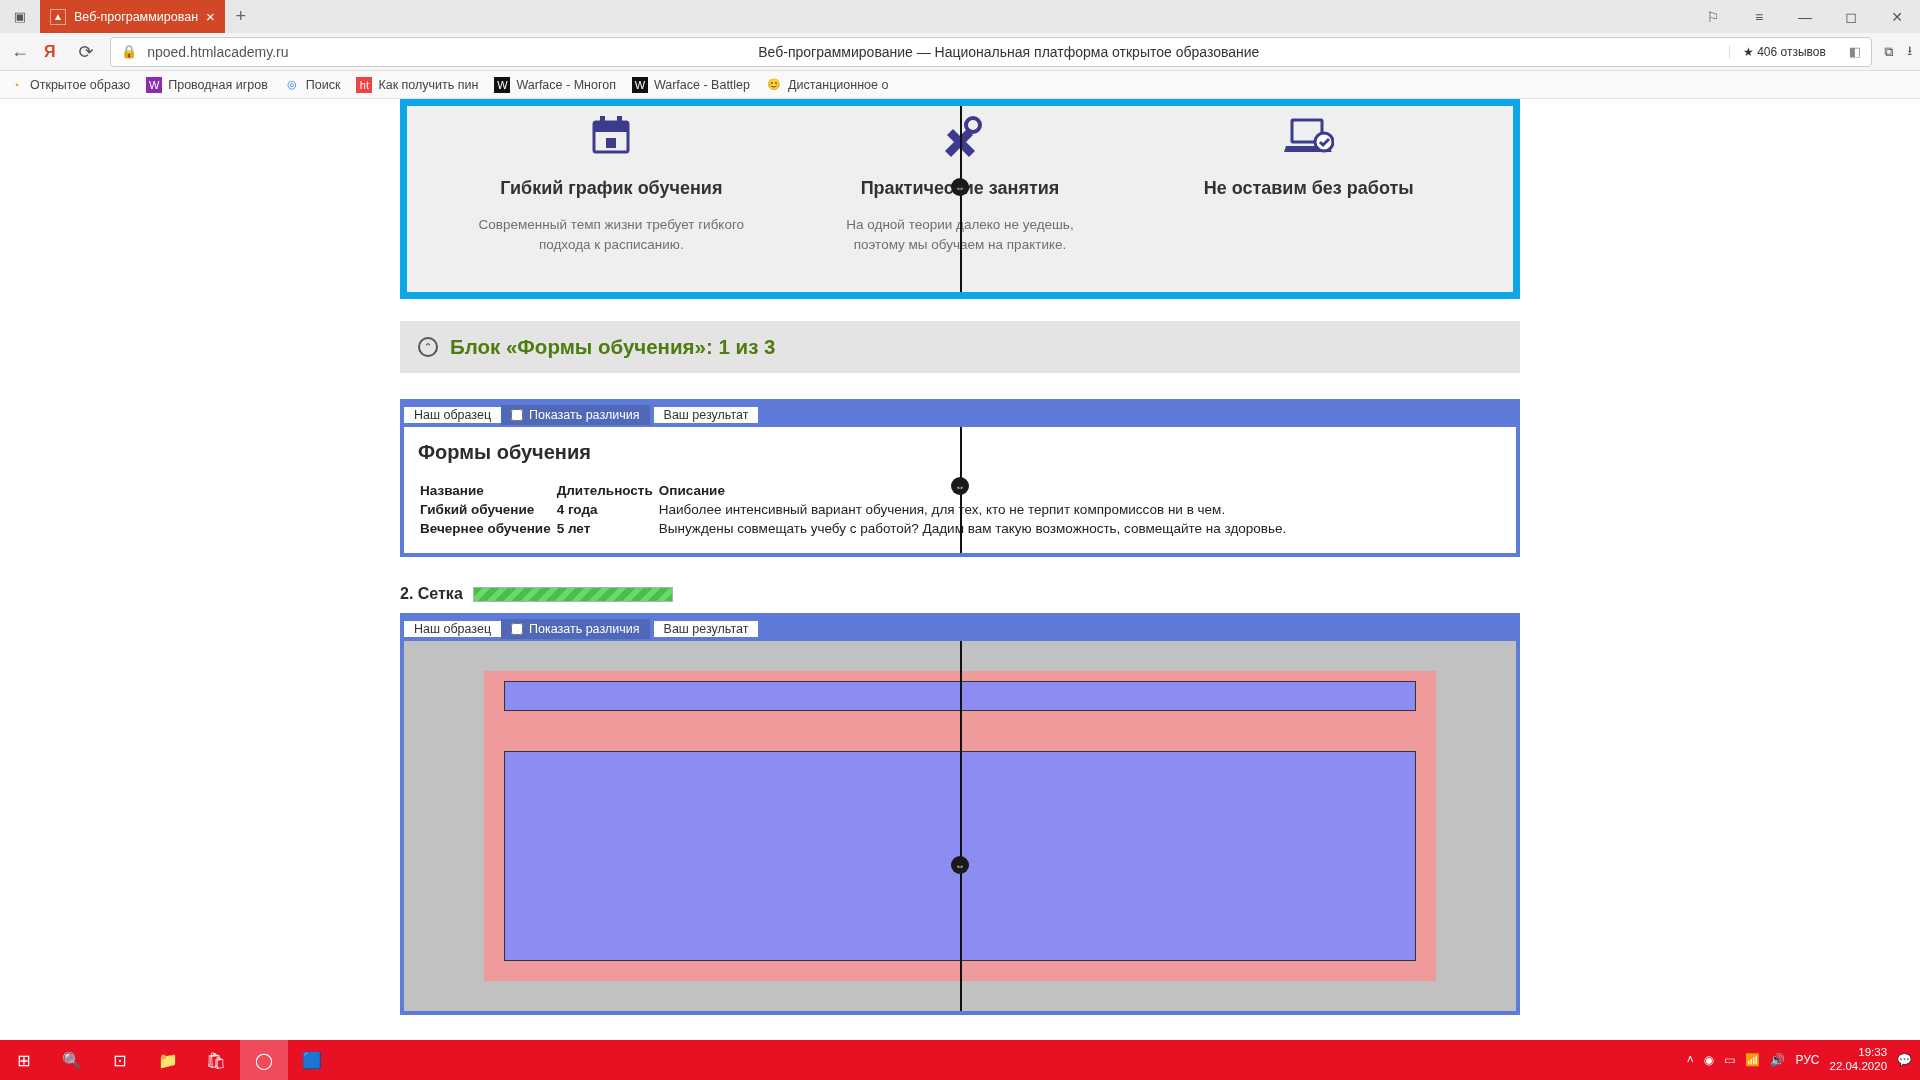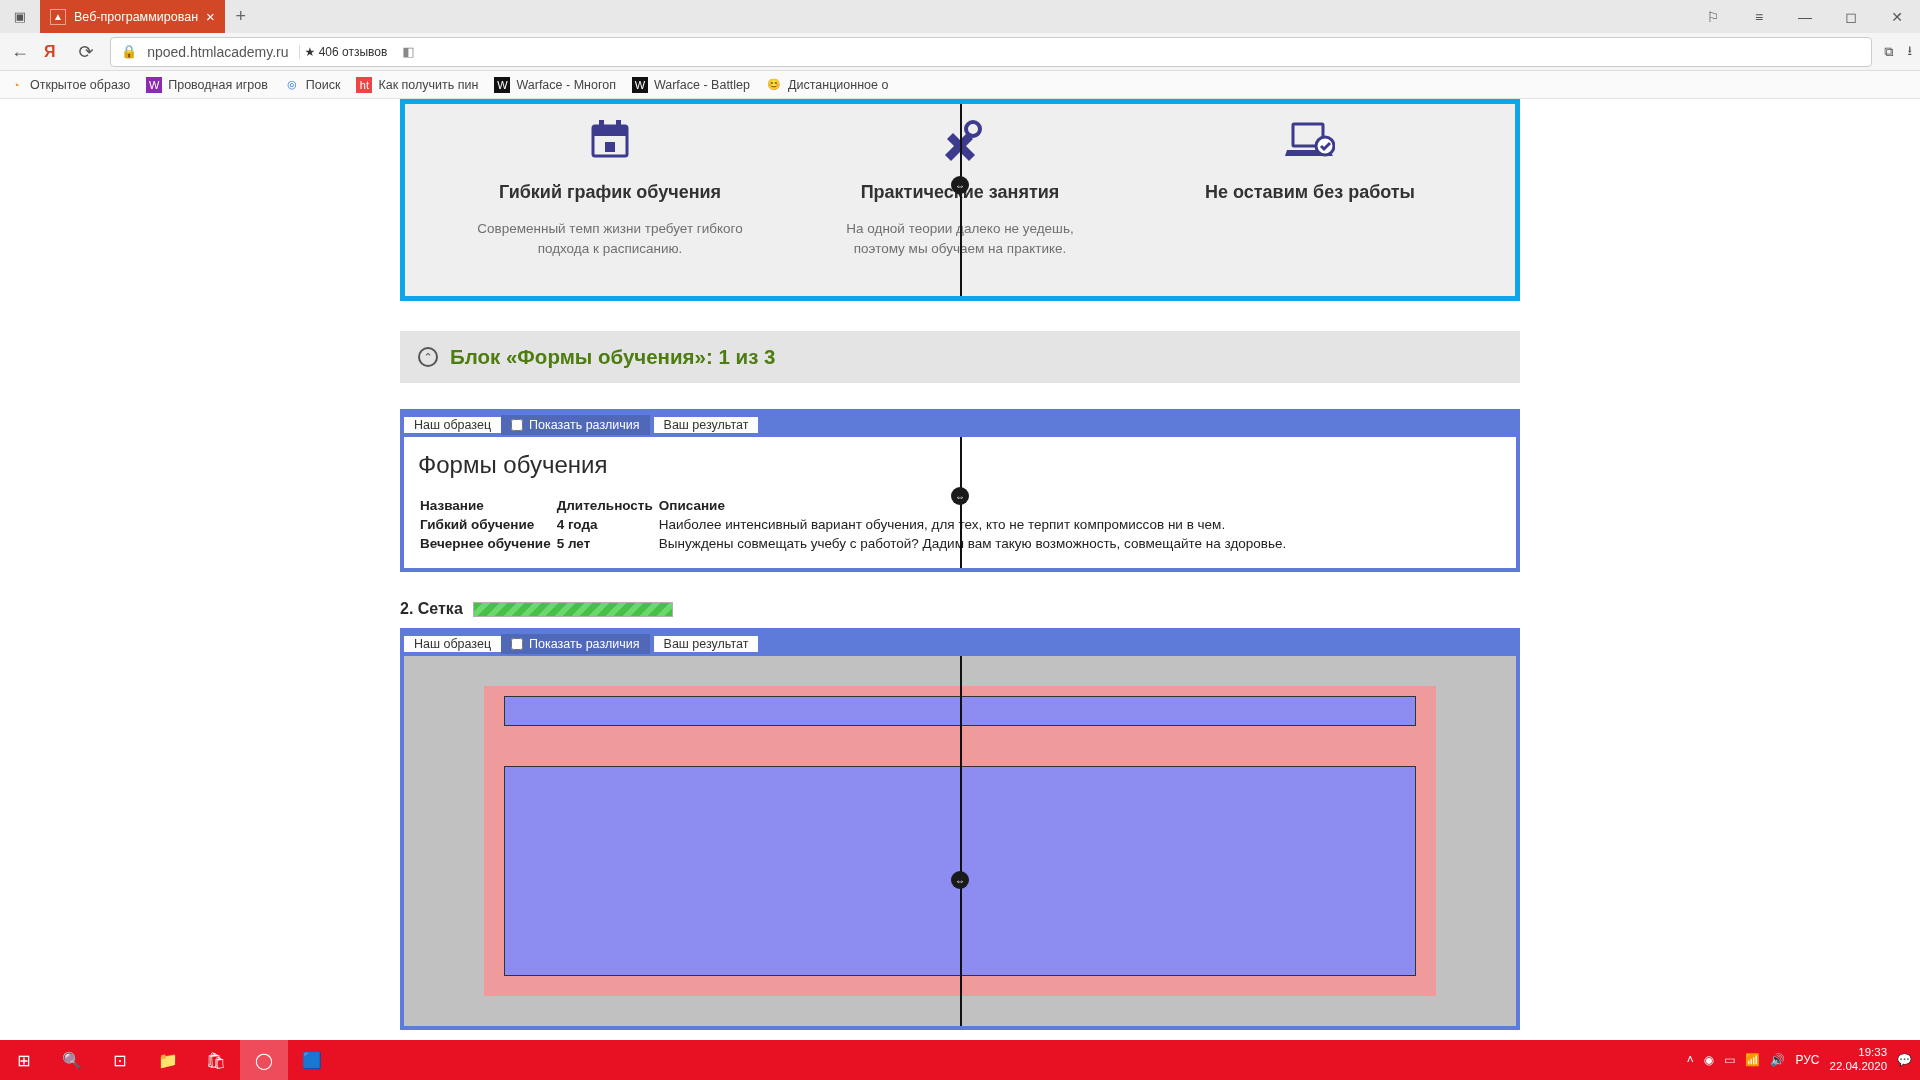--- a/index.html
+++ b/index.html
@@ -16,34 +16,34 @@
 .windowctrl span { width: 46px; height: 33px; display: flex; align-items: center; justify-content: center; color: #555; font-size: 14px; }
 
 
 .addrbar { height: 38px; background: #f5f5f5; display: flex; align-items: center; padding: 0 8px; gap: 12px; border-bottom: 1px solid #ddd; }
 .navbtn { width: 24px; color: #555; display: flex; align-items: center; justify-content: center; font-size: 18px; }
 .yandex { width: 18px; height: 18px; color: #d24726; font-weight: bold; font-size: 16px; }
 .urlbox { flex: 1; height: 30px; background: #fff; border: 1px solid #ccc; border-radius: 4px; display: flex; align-items: center; padding: 0 10px; gap: 10px; }
 .lock { color: #888; font-size: 13px; }
 .url { color: #555; font-size: 14px; }
 .urltitle { flex: 1; text-align: center; color: #333; font-size: 14px; }
-.reviews { font-size: 12px; color: #333; padding: 0 5px; border-left: 1px solid #ddd; }
+.reviews { font-size: 12px; color: #333; padding: 0 13px; border-left: 1px solid #ddd; }
 .addrbar-right { display: flex; gap: 14px; align-items: center; color: #555; }
 
 
 .bmbar { height: 28px; background: #fafafa; display: flex; align-items: center; padding: 0 8px; gap: 16px; border-bottom: 1px solid #e2e2e2; }
 .bm { display: flex; align-items: center; gap: 6px; color: #444; font-size: 12.5px; }
 .bm-icon { width: 16px; height: 16px; display: flex; align-items: center; justify-content: center; font-size: 11px; }
 
 
 .content { height: calc(1080px - 33px - 38px - 28px - 40px); overflow: hidden; background: #fff; position: relative; }
 .page { width: 1120px; margin: 0 auto; }
 
 
-.fbox { border: 5px solid #0ea5e9; background: #efefef; display: flex; justify-content: space-around; padding: 12px 30px 38px; margin-bottom: 30px; position: relative; }
+.fbox { border: 7px solid #0ea5e9; background: #efefef; display: flex; justify-content: space-around; padding: 6px 30px 38px; margin-bottom: 22px; position: relative; }
 .feat { width: 270px; text-align: center; color: #424242; }
 .feat-ico { height: 48px; display: flex; align-items: center; justify-content: center; margin-bottom: 18px; }
 .feat-title { font-size: 18px; font-weight: bold; color: #333231; margin-bottom: 16px; }
 .feat-desc { font-size: 13.5px; line-height: 1.45; color: #707070; }
 .vline { position: absolute; left: 50%; top: 0; bottom: 0; width: 1.5px; background: #111; }
 .handle { position: absolute; left: 50%; transform: translateX(-50%); width: 18px; height: 18px; border-radius: 50%; background: #1a1a1a; color: #fff; font-size: 10px; display: flex; align-items: center; justify-content: center; }
 
 
 .accord { background: #e4e4e4; padding: 14px 18px; display: flex; align-items: center; gap: 12px; margin-bottom: 26px; }
 .acc-icon { width: 20px; height: 20px; border: 2px solid #555; border-radius: 50%; display: flex; align-items: center; justify-content: center; font-size: 11px; color: #555; }
@@ -54,21 +54,21 @@
 .prog-fill { height: 100%; background: repeating-linear-gradient(135deg, #ee4c4c 0 6px, #ff7a7a 6px 12px); }
 .prog-fill.green { background: repeating-linear-gradient(135deg, #48c048 0 6px, #6bd86b 6px 12px); }
 
 
 .cbox { border: 4px solid #5f7bd9; position: relative; margin-bottom: 28px; }
 .ctabs { height: 24px; background: #5f7bd9; display: flex; align-items: center; font-size: 12.5px; }
 .ctab { background: #fdfdfd; padding: 1px 10px; color: #333; }
 .diffbtn { background: rgba(0,0,0,.15); color: #fff; padding: 3px 10px; display: flex; align-items: center; gap: 6px; margin-right: 4px; }
 .diffbtn input { width: 12px; height: 12px; }
 .cbody { background: #fff; position: relative; padding: 14px 14px 14px 14px; min-height: 92px; }
-.c-title { font-size: 24px; font-weight: normal; color: #2c2c2c; margin-bottom: 16px; }
+.c-title { font-size: 20px; font-weight: bold; color: #2c2c2c; margin-bottom: 16px; }
 .c-table { font-size: 13.5px; color: #222; }
 .c-table td { padding: 1px 4px 1px 0; vertical-align: top; }
 .c-table .hd td { font-weight: bold; }
 .c-table .rn { font-weight: bold; white-space: nowrap; }
 
 
 .gbody { background: #c1c1c1; position: relative; padding: 30px 80px; min-height: 320px; }
 .redbox { background: #f09b9b; padding: 10px 20px 20px; }
 .bluecell { background: #8c8cf1; border: 1.5px solid #333; height: 30px; margin-bottom: 40px; }
 .bluecell.big { height: 210px; margin-bottom: 0; }
@@ -99,20 +99,21 @@
   </div>
 </div>
 
 <div class="addrbar">
   <div class="navbtn">←</div>
   <div class="yandex">Я</div>
   <div class="navbtn">⟳</div>
   <div class="urlbox">
     <span class="lock">🔒</span>
     <span class="url">npoed.htmlacademy.ru</span>
+    <span class="urltitle">Веб-программирование — Национальная платформа открытое образование</span>
     <span class="reviews">★ 406 отзывов</span>
     <span style="color:#888">◧</span>
   </div>
   <div class="addrbar-right">
     <span>⧉</span>
     <span>⭳</span>
   </div>
 </div>
 
 <div class="bmbar">

